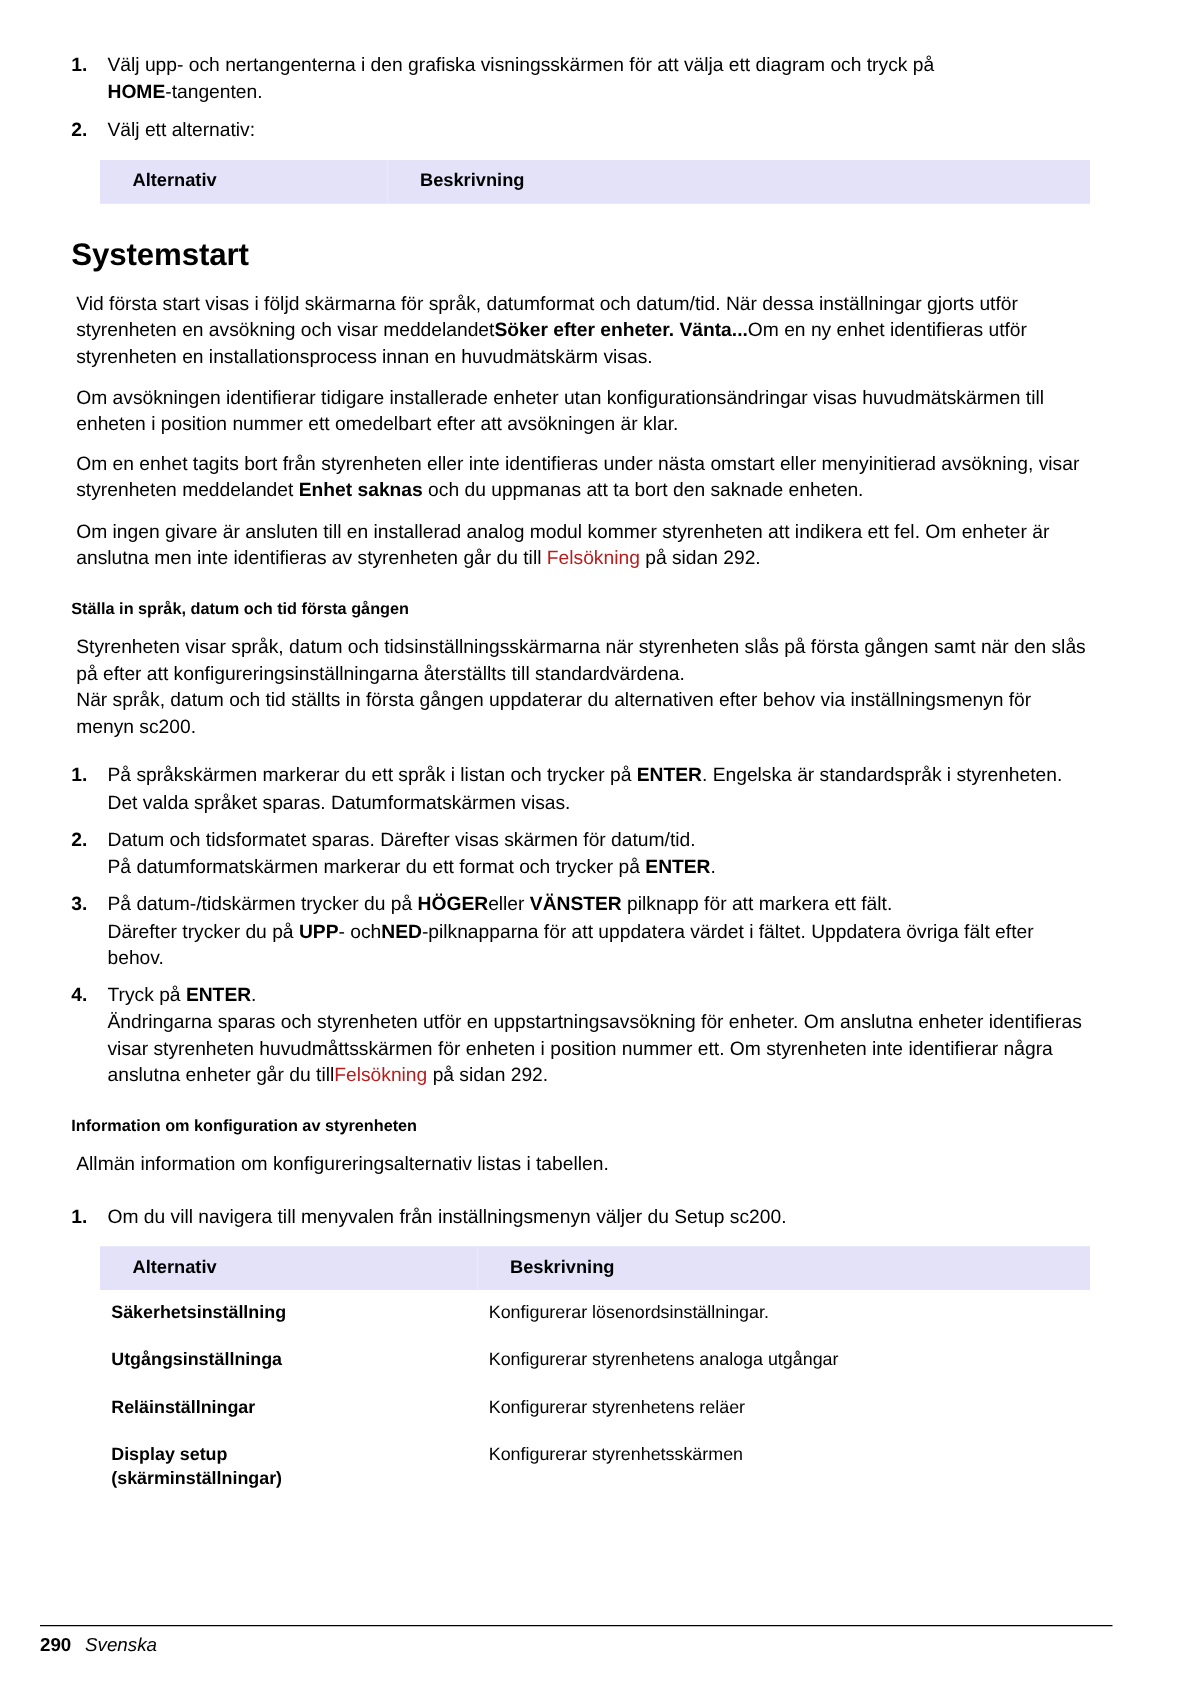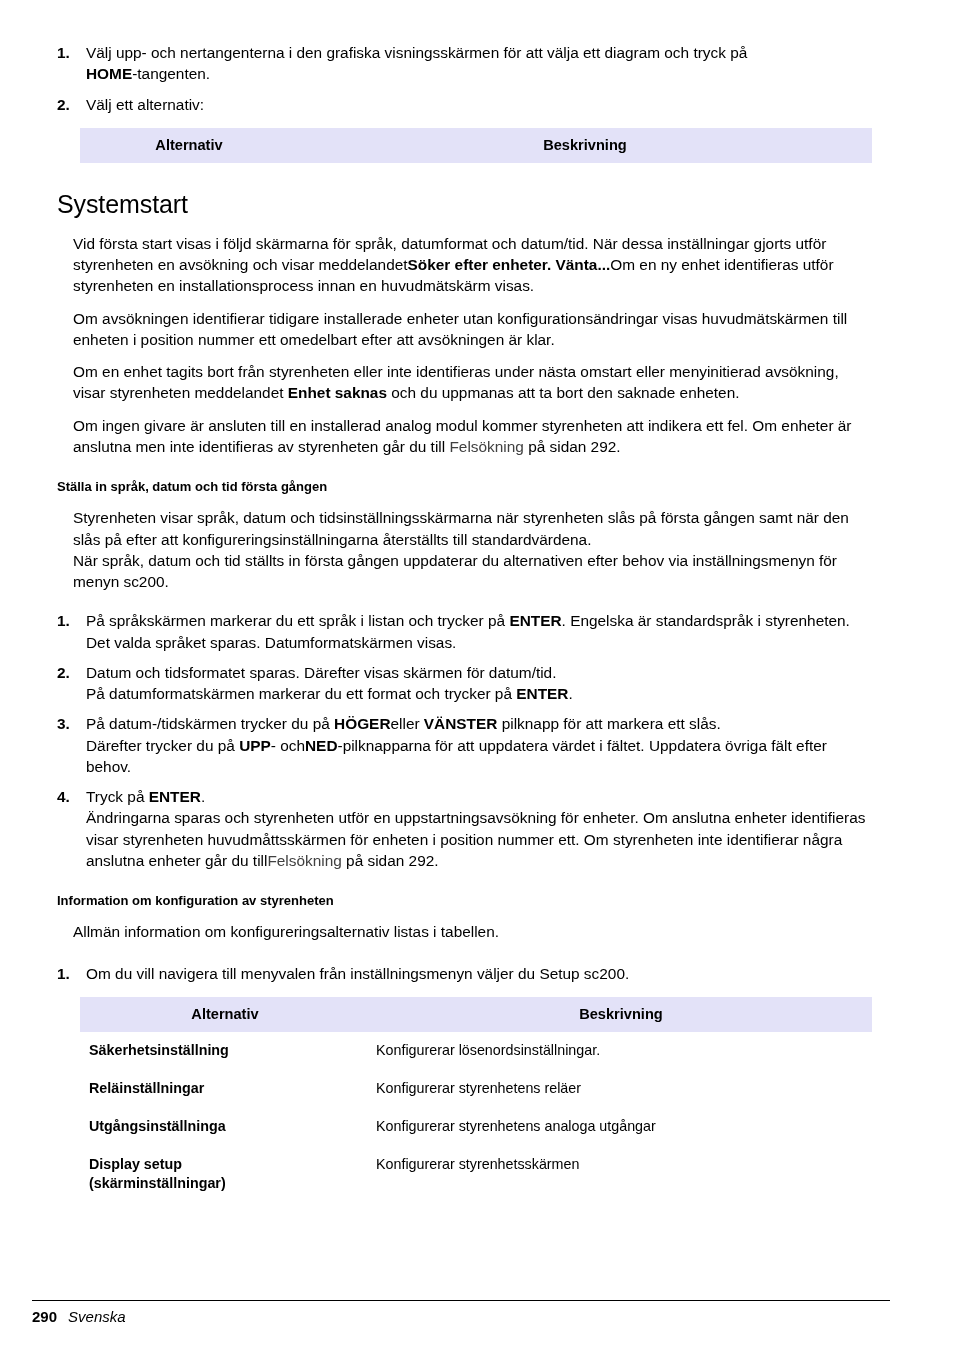--- a/index.html
+++ b/index.html
@@ -47,71 +47,71 @@
     position: absolute;
     left: 0;
     top: 0;
     font-weight: bold;
     font-size: 15.4px;
   }
   .li-line { display: block; }
 
   
   p.body {
-    margin: 0 0 11px 16px;
+    margin: 0 0 11px 4px;
     font-size: 15.4px;
     line-height: 1.38;
   }
   p.body:last-child { margin-bottom: 0; }
 
   
   h1.h-section {
     font-size: 25px;
-    font-weight: normal;
+    font-weight: bold;
     margin: 26px 0 14px 0;
     line-height: 1.2;
     letter-spacing: -0.1px;
   }
   h2.h-sub {
     font-size: 13px;
     font-weight: bold;
     margin: 22px 0 12px 0;
     line-height: 1.25;
   }
 
   
   table.opt {
     border-collapse: collapse;
     width: 792px;
     margin: 13px 0 0 23px;
     font-size: 14.3px;
   }
   table.opt th {
     background: #e3e2f8;
-    text-align: center;
-    font-weight: bold;
-    padding: 9px 8px 10px 11px;
+    text-align: left;
+    font-weight: bold;
+    padding: 9px 8px 10px 26px;
     font-size: 14.6px;
     vertical-align: top;
   }
   table.opt td {
     padding: 9px 8px 10px 9px;
     vertical-align: top;
     line-height: 1.34;
   }
   table.opt td.opt-name {
     font-weight: bold;
     white-space: nowrap;
   }
   table.opt td.opt-name.rt { text-align: right; }
   table.opt .c1 { width: 196px; }
   table.opt .c1b { width: 268px; }
 
   a.xref {
-    color: #404040;
+    color: #b91c1c;
     text-decoration: none;
   }
   .b { font-weight: bold; }
 
   
   .footer {
     position: absolute;
     left: 32px;
     top: 1300px;
     width: 858px;
@@ -184,21 +184,21 @@
         <span class="li-line"><span>På språkskärmen markerar du ett språk i listan och trycker på </span><span class="b">ENTER</span><span>. Engelska är standardspråk i styrenheten.</span></span>
         <span class="li-line">Det valda språket sparas. Datumformatskärmen visas.</span>
       </li>
       <li>
         <span class="num">2.</span>
         <span class="li-line">Datum och tidsformatet sparas. Därefter visas skärmen för datum/tid.</span>
         <span class="li-line"><span>På datumformatskärmen markerar du ett format och trycker på </span><span class="b">ENTER</span><span>.</span></span>
       </li>
       <li>
         <span class="num">3.</span>
-        <span class="li-line"><span>På datum-/tidskärmen trycker du på </span><span class="b">HÖGER</span><span>eller </span><span class="b">VÄNSTER</span><span> pilknapp för att markera ett slås.</span></span>
+        <span class="li-line"><span>På datum-/tidskärmen trycker du på </span><span class="b">HÖGER</span><span>eller </span><span class="b">VÄNSTER</span><span> pilknapp för att markera ett fält.</span></span>
         <span class="li-line"><span>Därefter trycker du på </span><span class="b">UPP</span><span>- och</span><span class="b">NED</span><span>-pilknapparna för att uppdatera värdet i fältet. Uppdatera övriga fält efter behov.</span></span>
       </li>
       <li>
         <span class="num">4.</span>
         <span class="li-line"><span>Tryck på </span><span class="b">ENTER</span><span>.</span></span>
         <span class="li-line"><span>Ändringarna sparas och styrenheten utför en uppstartningsavsökning för enheter. Om anslutna enheter identifieras visar styrenheten huvudmåttsskärmen för enheten i position nummer ett. Om styrenheten inte identifierar några anslutna enheter går du till</span><a class="xref" href="#">Felsökning</a><span> på sidan 292.</span></span>
       </li>
     </ol>
 
     <h2 class="h-sub">Information om konfiguration av styrenheten</h2>
@@ -218,26 +218,26 @@
           <th class="c1b">Alternativ</th>
           <th>Beskrivning</th>
         </tr>
       </thead>
       <tbody>
         <tr>
           <td class="opt-name">Säkerhetsinställning</td>
           <td>Konfigurerar lösenordsinställningar.</td>
         </tr>
         <tr>
+          <td class="opt-name">Utgångsinställninga</td>
+          <td>Konfigurerar styrenhetens analoga utgångar</td>
+        </tr>
+        <tr>
           <td class="opt-name">Reläinställningar</td>
           <td>Konfigurerar styrenhetens reläer</td>
-        </tr>
-        <tr>
-          <td class="opt-name">Utgångsinställninga</td>
-          <td>Konfigurerar styrenhetens analoga utgångar</td>
         </tr>
         <tr>
           <td class="opt-name">
             <span class="li-line">Display setup</span>
             <span class="li-line">(skärminställningar)</span>
           </td>
           <td>Konfigurerar styrenhetsskärmen</td>
         </tr>
       </tbody>
     </table>

